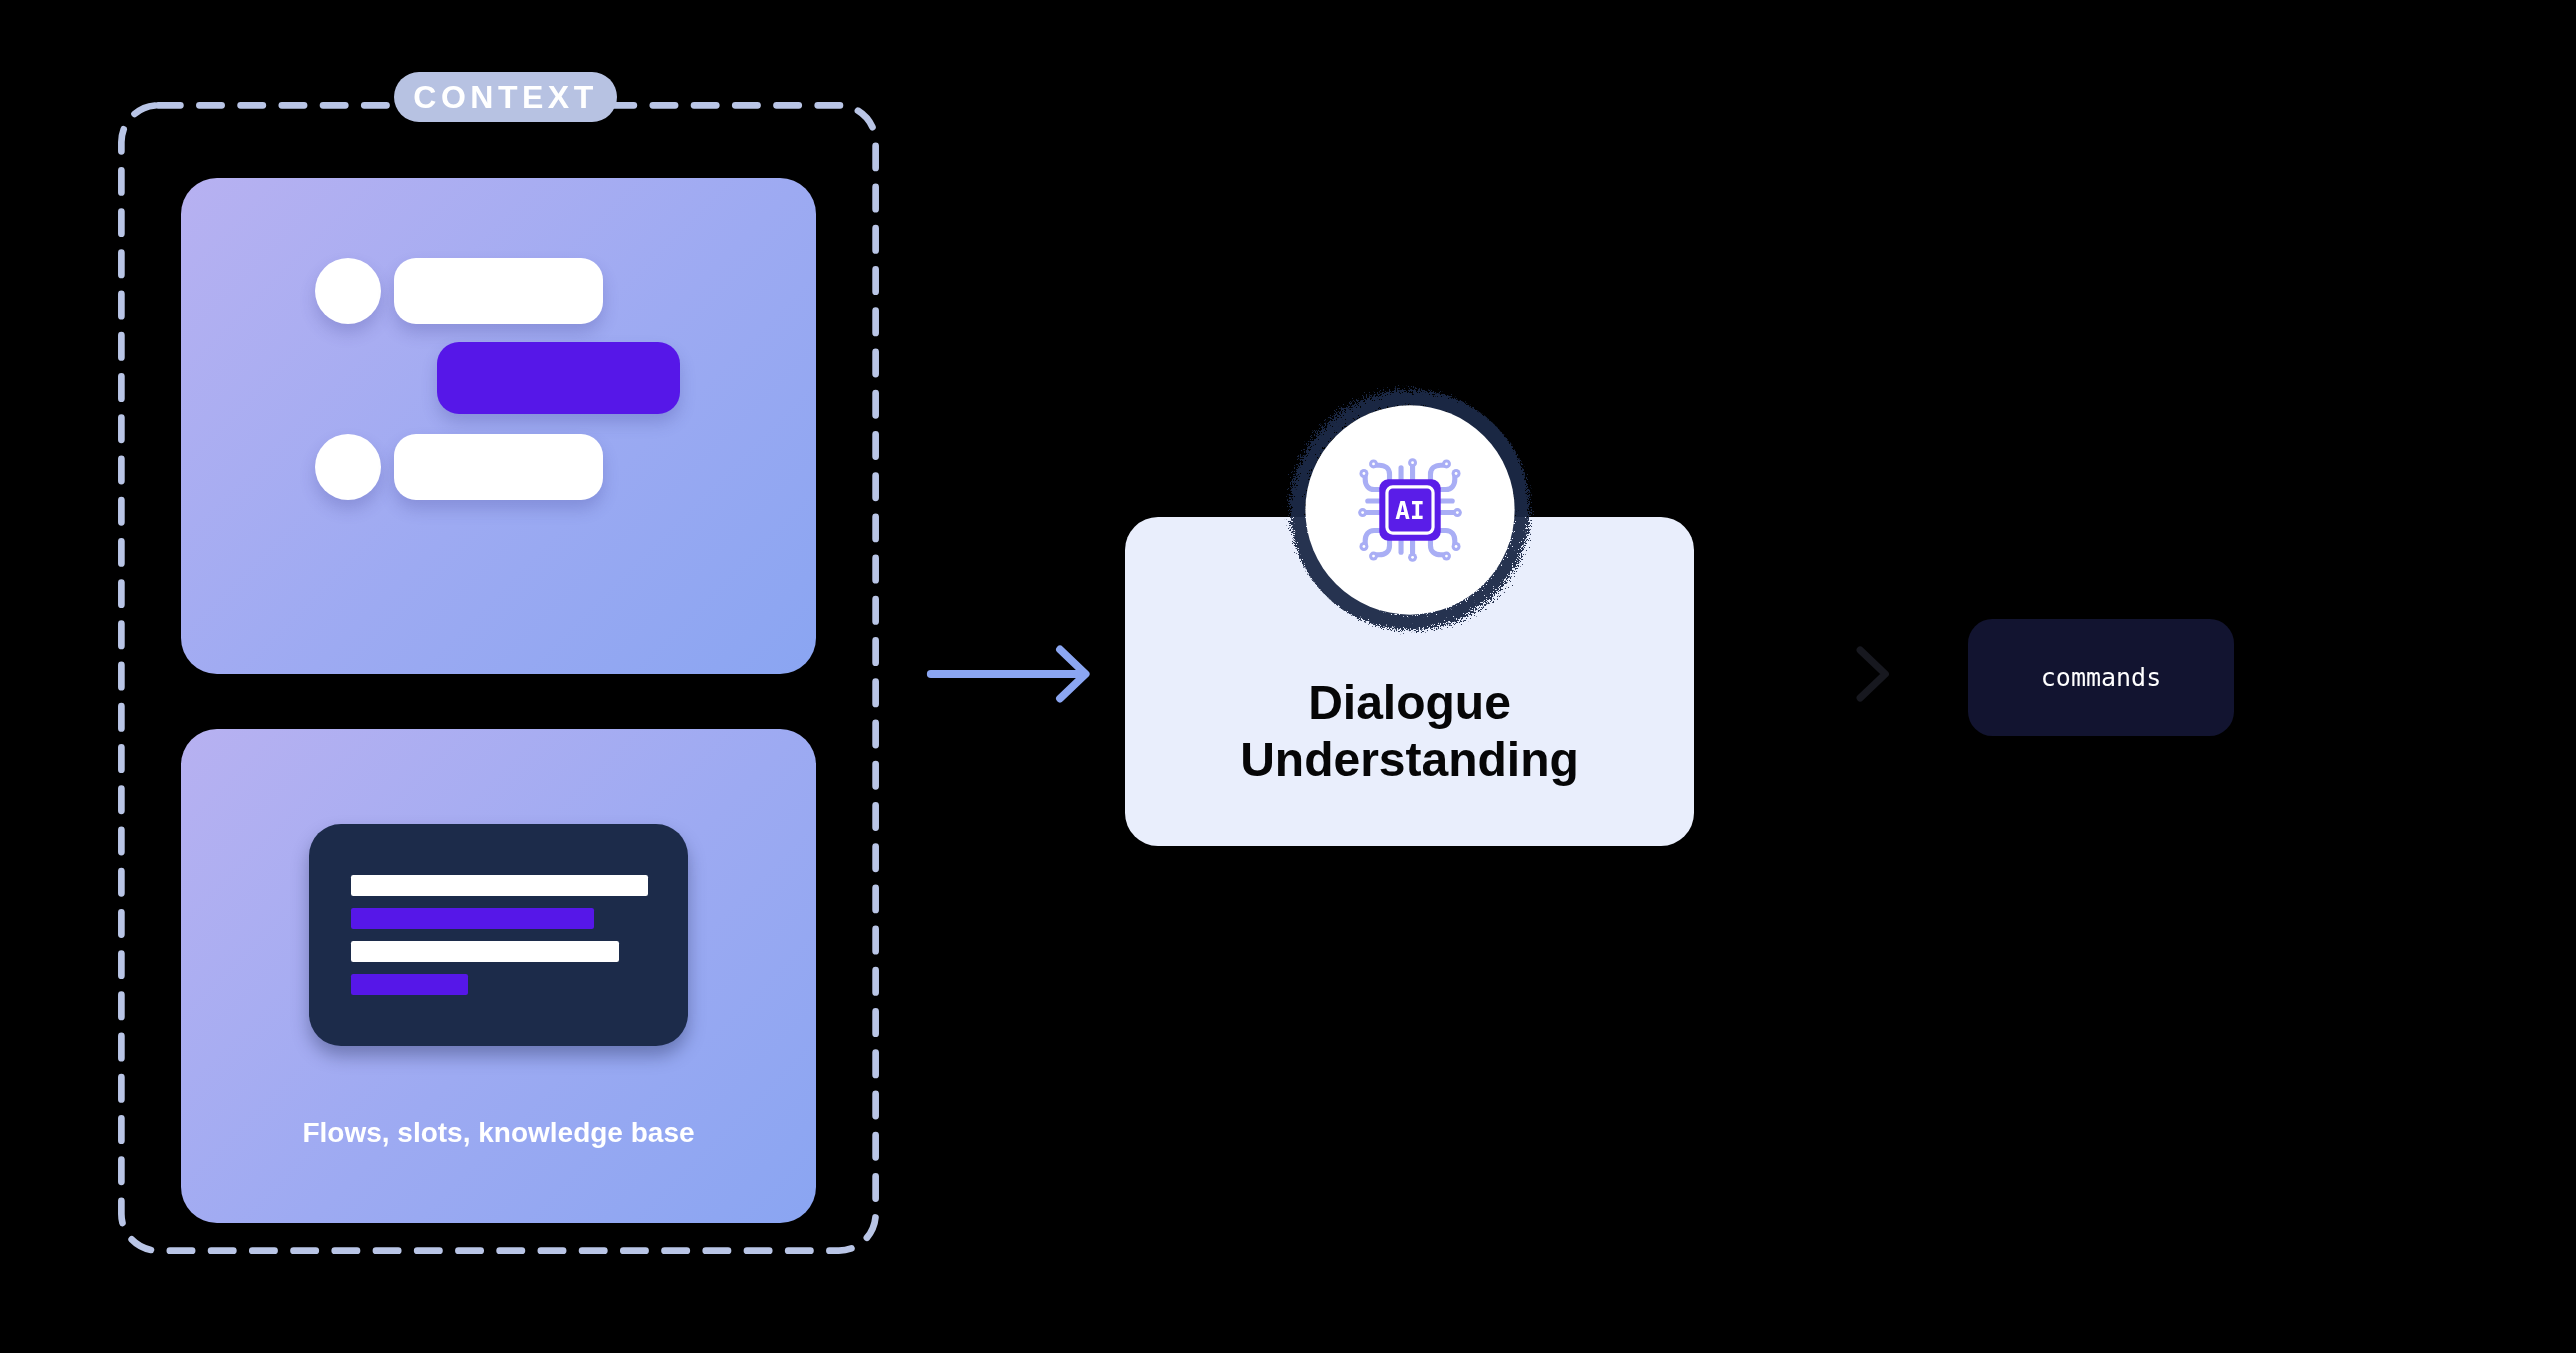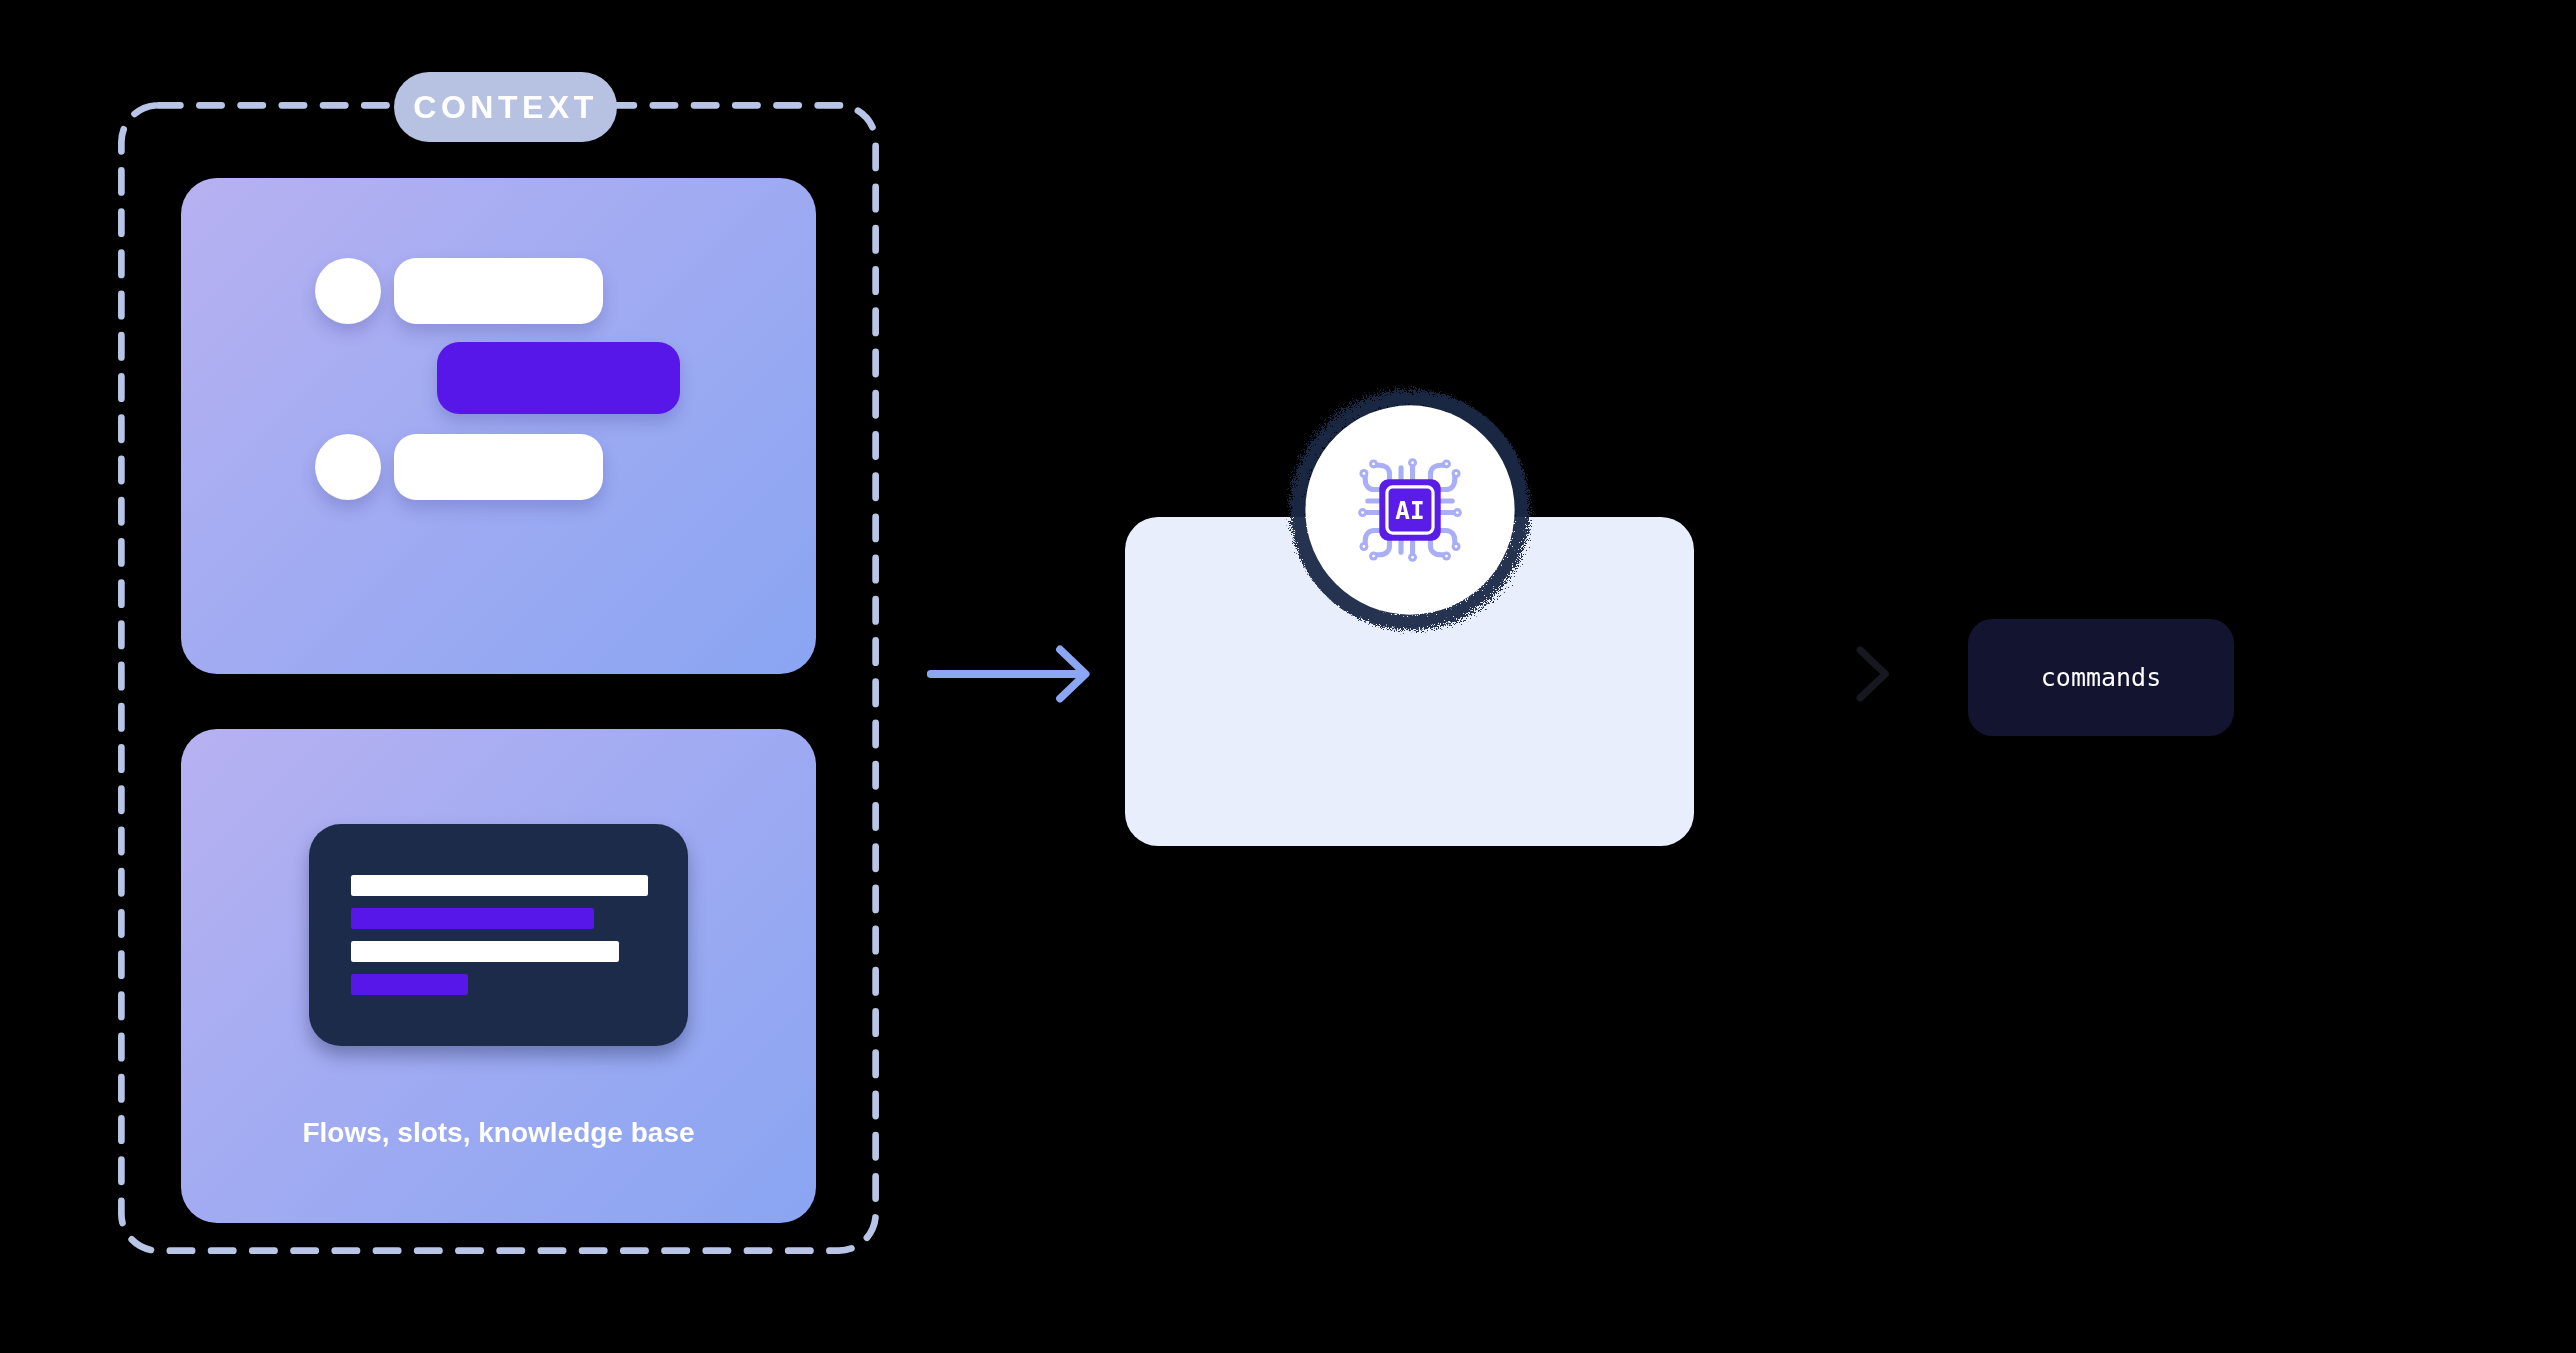--- a/index.html
+++ b/index.html
@@ -3,21 +3,21 @@
 <meta charset="utf-8">
 <style>
   html,body{margin:0;padding:0;background:#000;}
   #canvas{
     position:relative;width:2576px;height:1353px;background:#000;overflow:hidden;
     font-family:"Liberation Sans",sans-serif;
   }
   
   #dashed-border{position:absolute;left:118px;top:102px;}
   .context-pill{
-    position:absolute;left:394px;top:72px;width:223px;height:70px;border-radius:35px;
+    position:absolute;left:394px;top:72px;width:223px;height:50px;border-radius:35px;
     background:#b7c2e2;display:flex;align-items:center;justify-content:center;
   }
   .context-pill span{
     color:#ffffff;font-size:32px;font-weight:700;letter-spacing:4.5px;
   }
   .card{
     position:absolute;left:181px;width:635px;border-radius:36px;
     background:linear-gradient(135deg,#b7b1f1 0%,#9daaf2 55%,#8aa5f2 100%);
   }
   #card-transcript{top:178px;height:496px;}
@@ -160,20 +160,23 @@
         <circle cx="28" cy="157" r="2.2"></circle>
       <circle cx="172" cy="43" r="2.2"></circle>
         <circle cx="174" cy="104" r="2.2"></circle>
         <circle cx="172" cy="157" r="2.2"></circle>
     </g>
     <rect x="52" y="52" width="96" height="96" rx="14" fill="#5a1de8"></rect>
     <rect x="64" y="64" width="72" height="72" rx="9" fill="none" stroke="#ffffff" stroke-width="5"></rect>
     <text x="100" y="114" text-anchor="middle" fill="#ffffff" font-size="38" font-weight="bold" font-family="DejaVu Sans Mono, Liberation Mono, monospace">AI</text>
   </svg>
 
+  <div id="process-title">
+    <span class="inner">Dialogue Understanding</span>
+  </div>
 
   <svg class="arrow" style="left:1693px;top:635px;" width="223" height="78" viewBox="0 0 400 140">
     <defs>
       <linearGradient id="fade" x1="0" y1="0" x2="1" y2="0">
         <stop offset="0%" stop-color="#e9eefc"></stop>
         <stop offset="55%" stop-color="#4a4c58"></stop>
         <stop offset="100%" stop-color="#0d0d13"></stop>
       </linearGradient>
     </defs>
     <line x1="2" y1="70" x2="338" y2="70" stroke="url(#fade)" stroke-width="13"></line>

